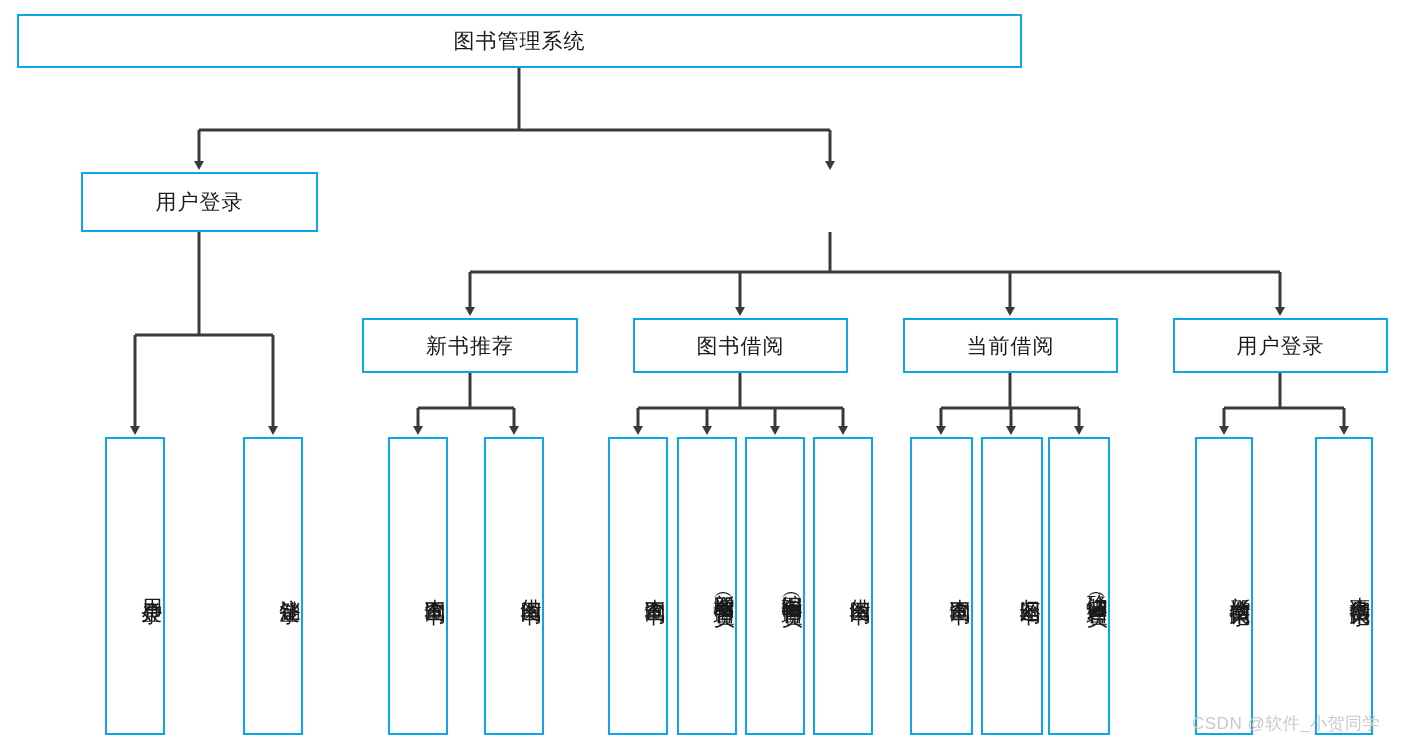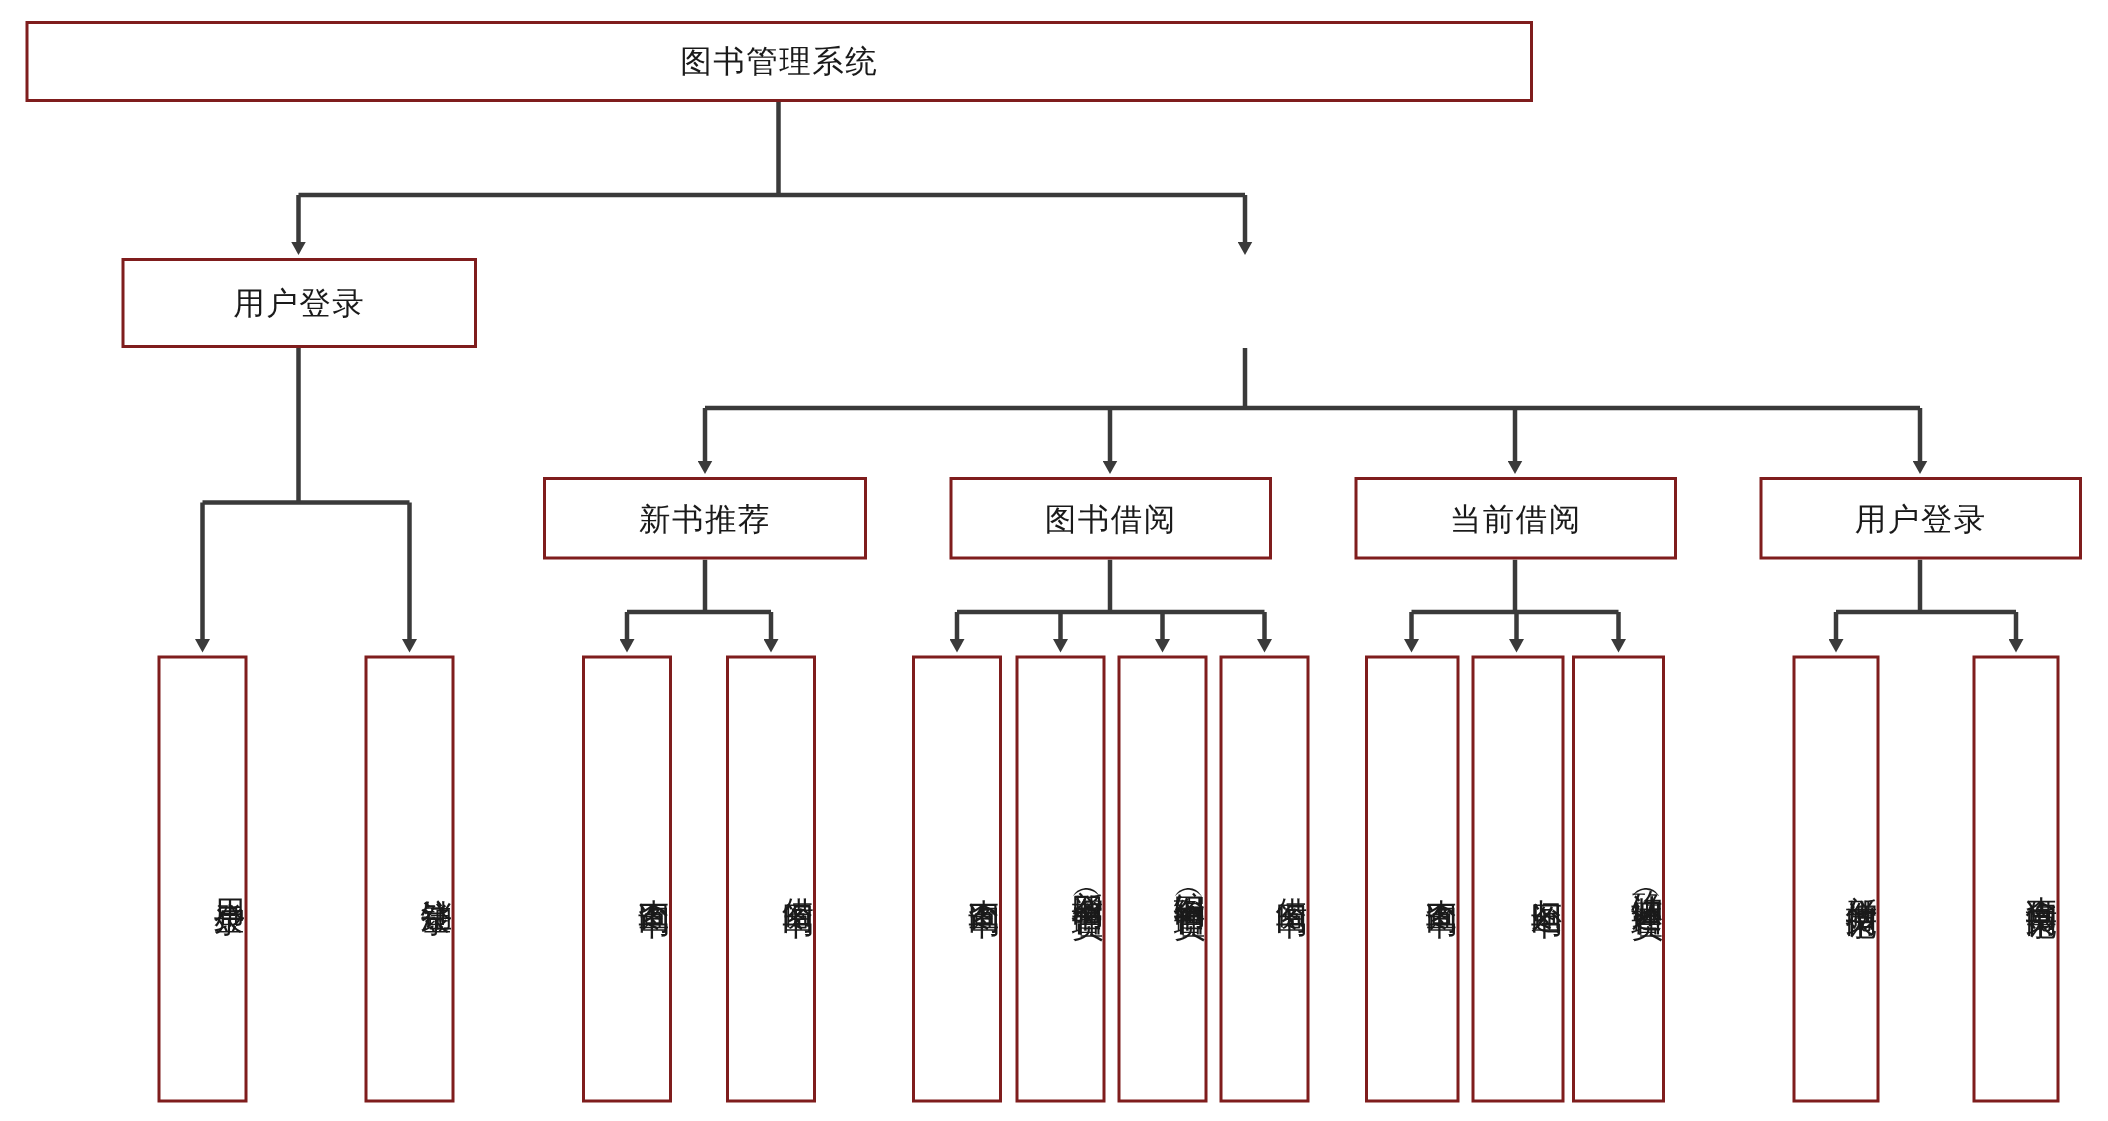--- a/index.html
+++ b/index.html
@@ -22,21 +22,21 @@
     left: 0;
     top: 0;
     width: 1405px;
     height: 747px;
     pointer-events: none;
   }
   .node {
     position: absolute;
     box-sizing: border-box;
     background: #ffffff;
-    border: 2px solid #7f1d1d;
+    border: 2px solid #0ea5e9;
     display: flex;
     align-items: center;
     justify-content: center;
     color: #1a1a1a;
     z-index: 2;
   }
   .node.h {
     font-size: 21px;
     letter-spacing: 1px;
   }
@@ -175,13 +175,14 @@
   <div class="node v" style="left: 1048px; top: 437px; width: 62px; height: 298px;">
     <span>确认归还（管理员）</span>
   </div>
   <div class="node v" style="left: 1195px; top: 437px; width: 58px; height: 298px;">
     <span>新增借阅记录</span>
   </div>
   <div class="node v" style="left: 1315px; top: 437px; width: 58px; height: 298px;">
     <span>查询借阅记录</span>
   </div>
 
+  <div id="watermark">CSDN @软件_小贺同学</div>
 </div>
 
 </body></html>

